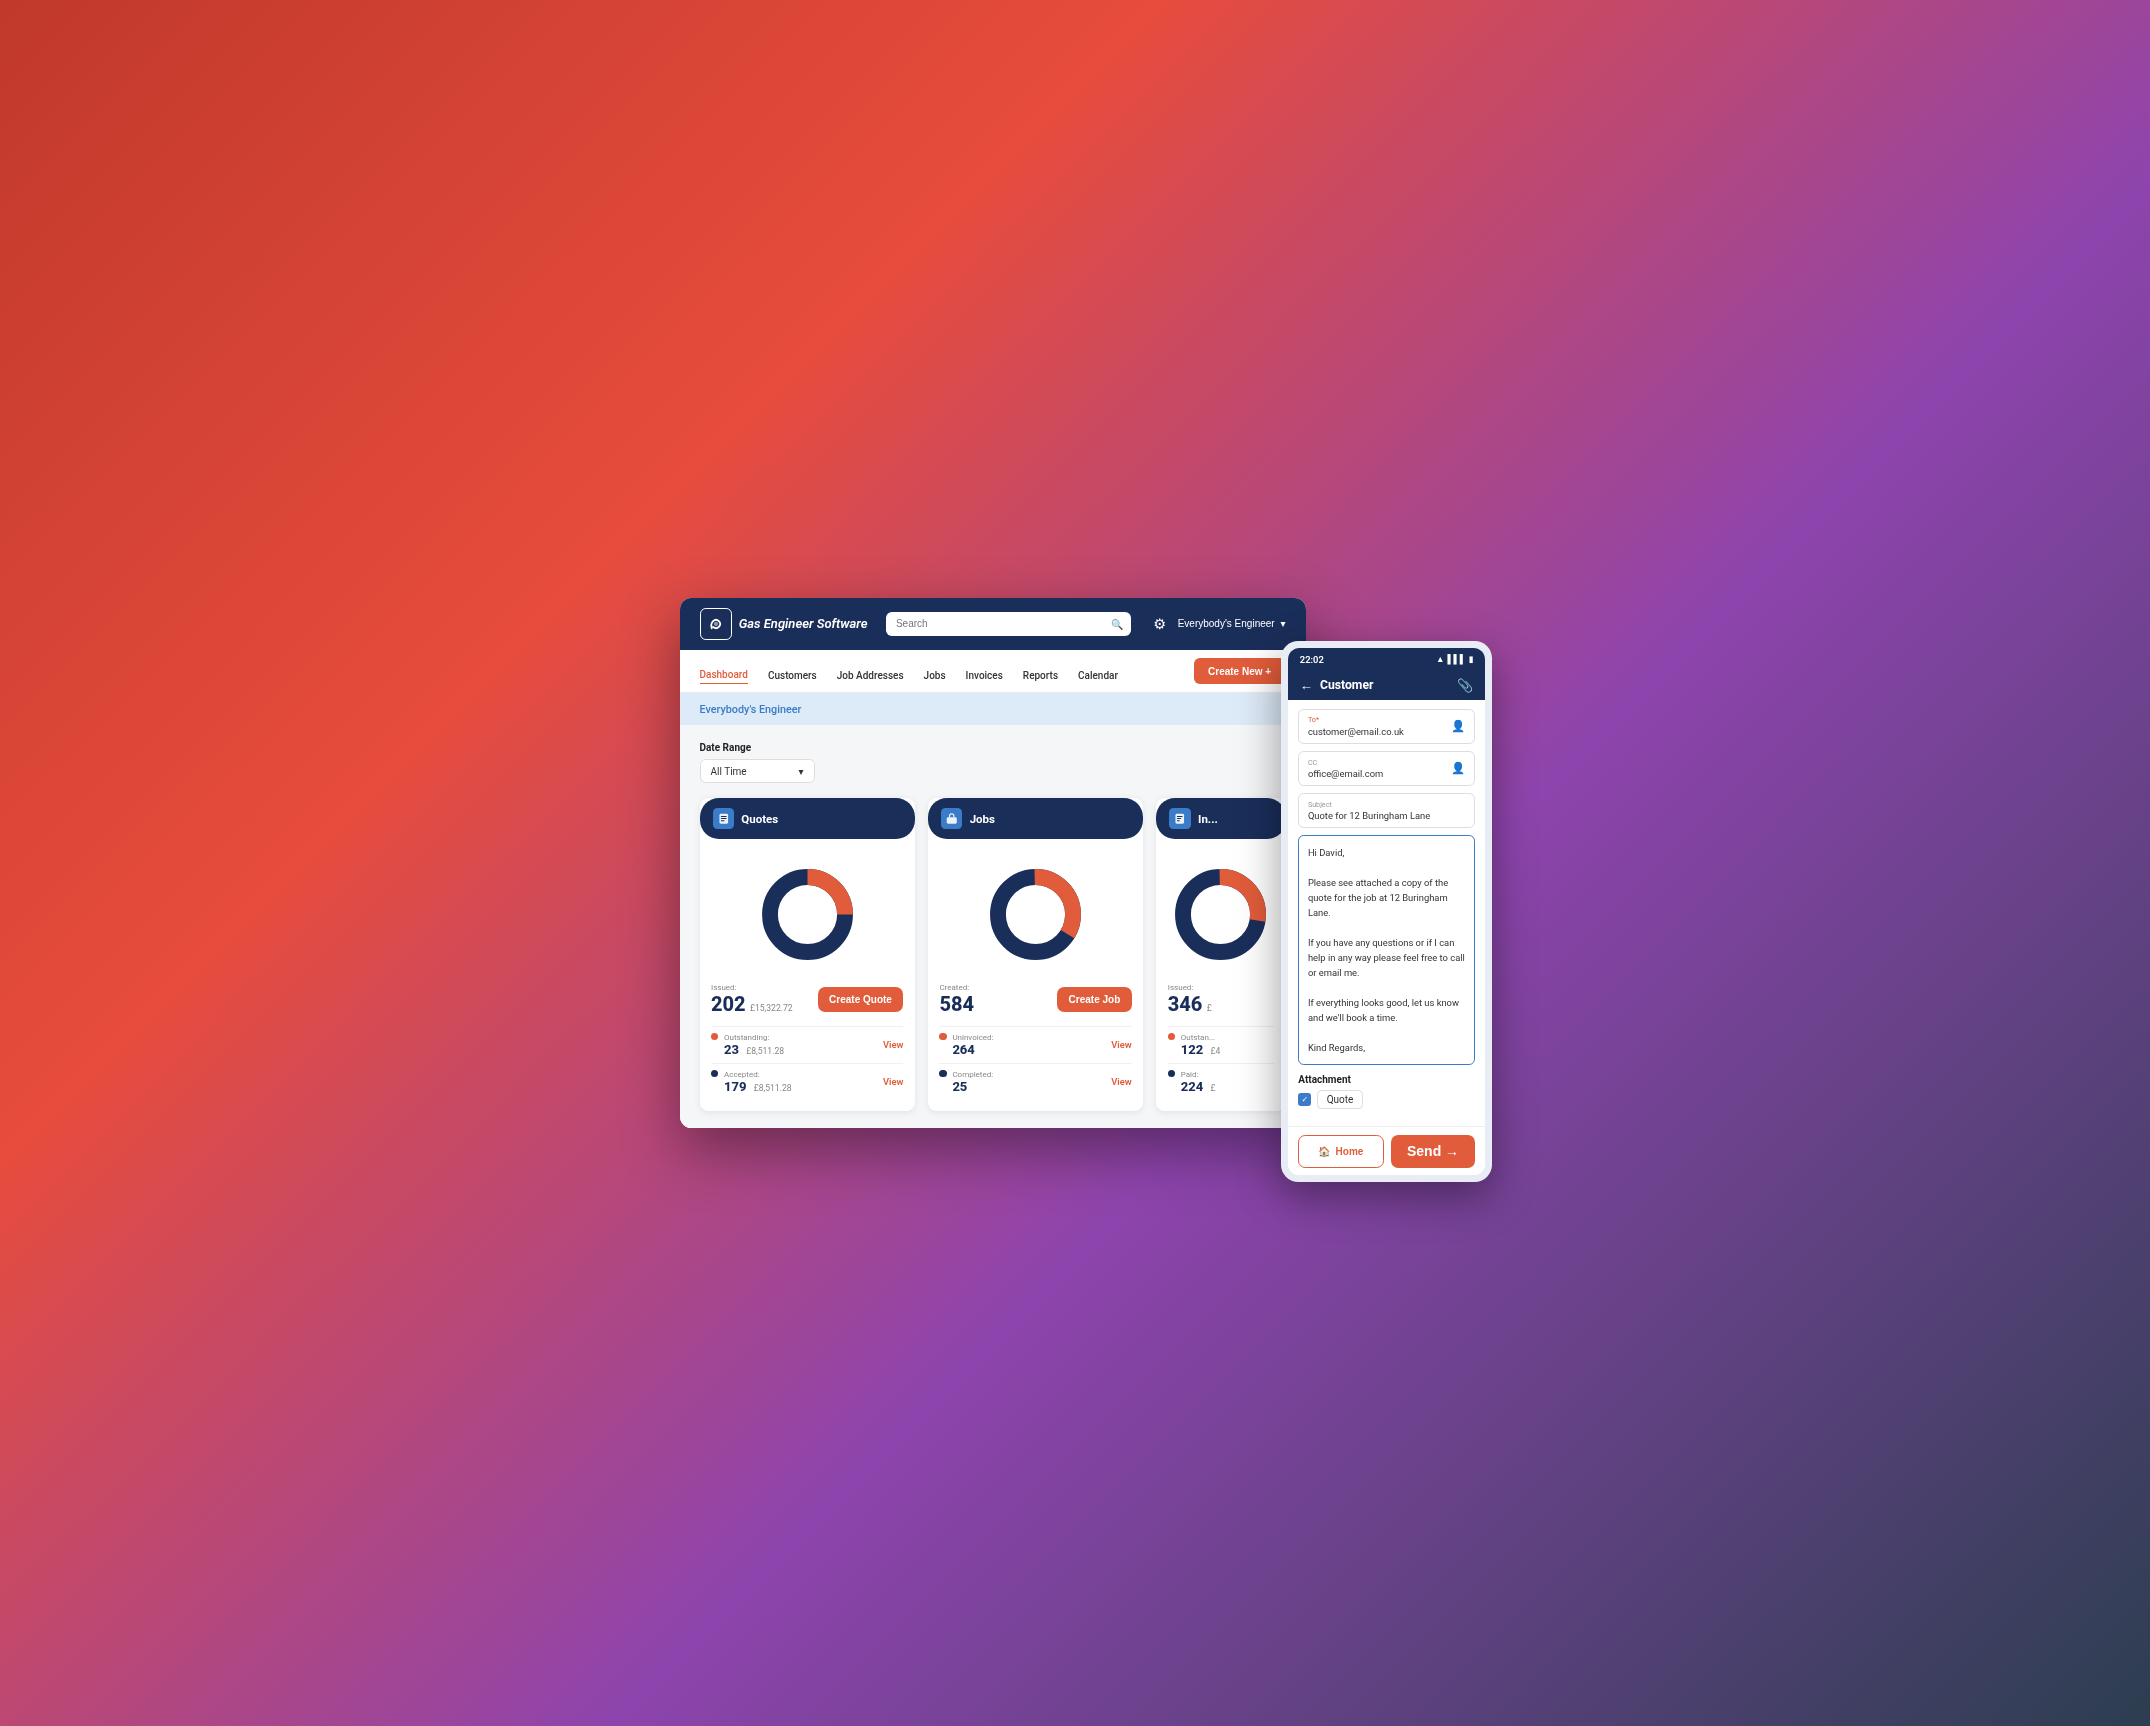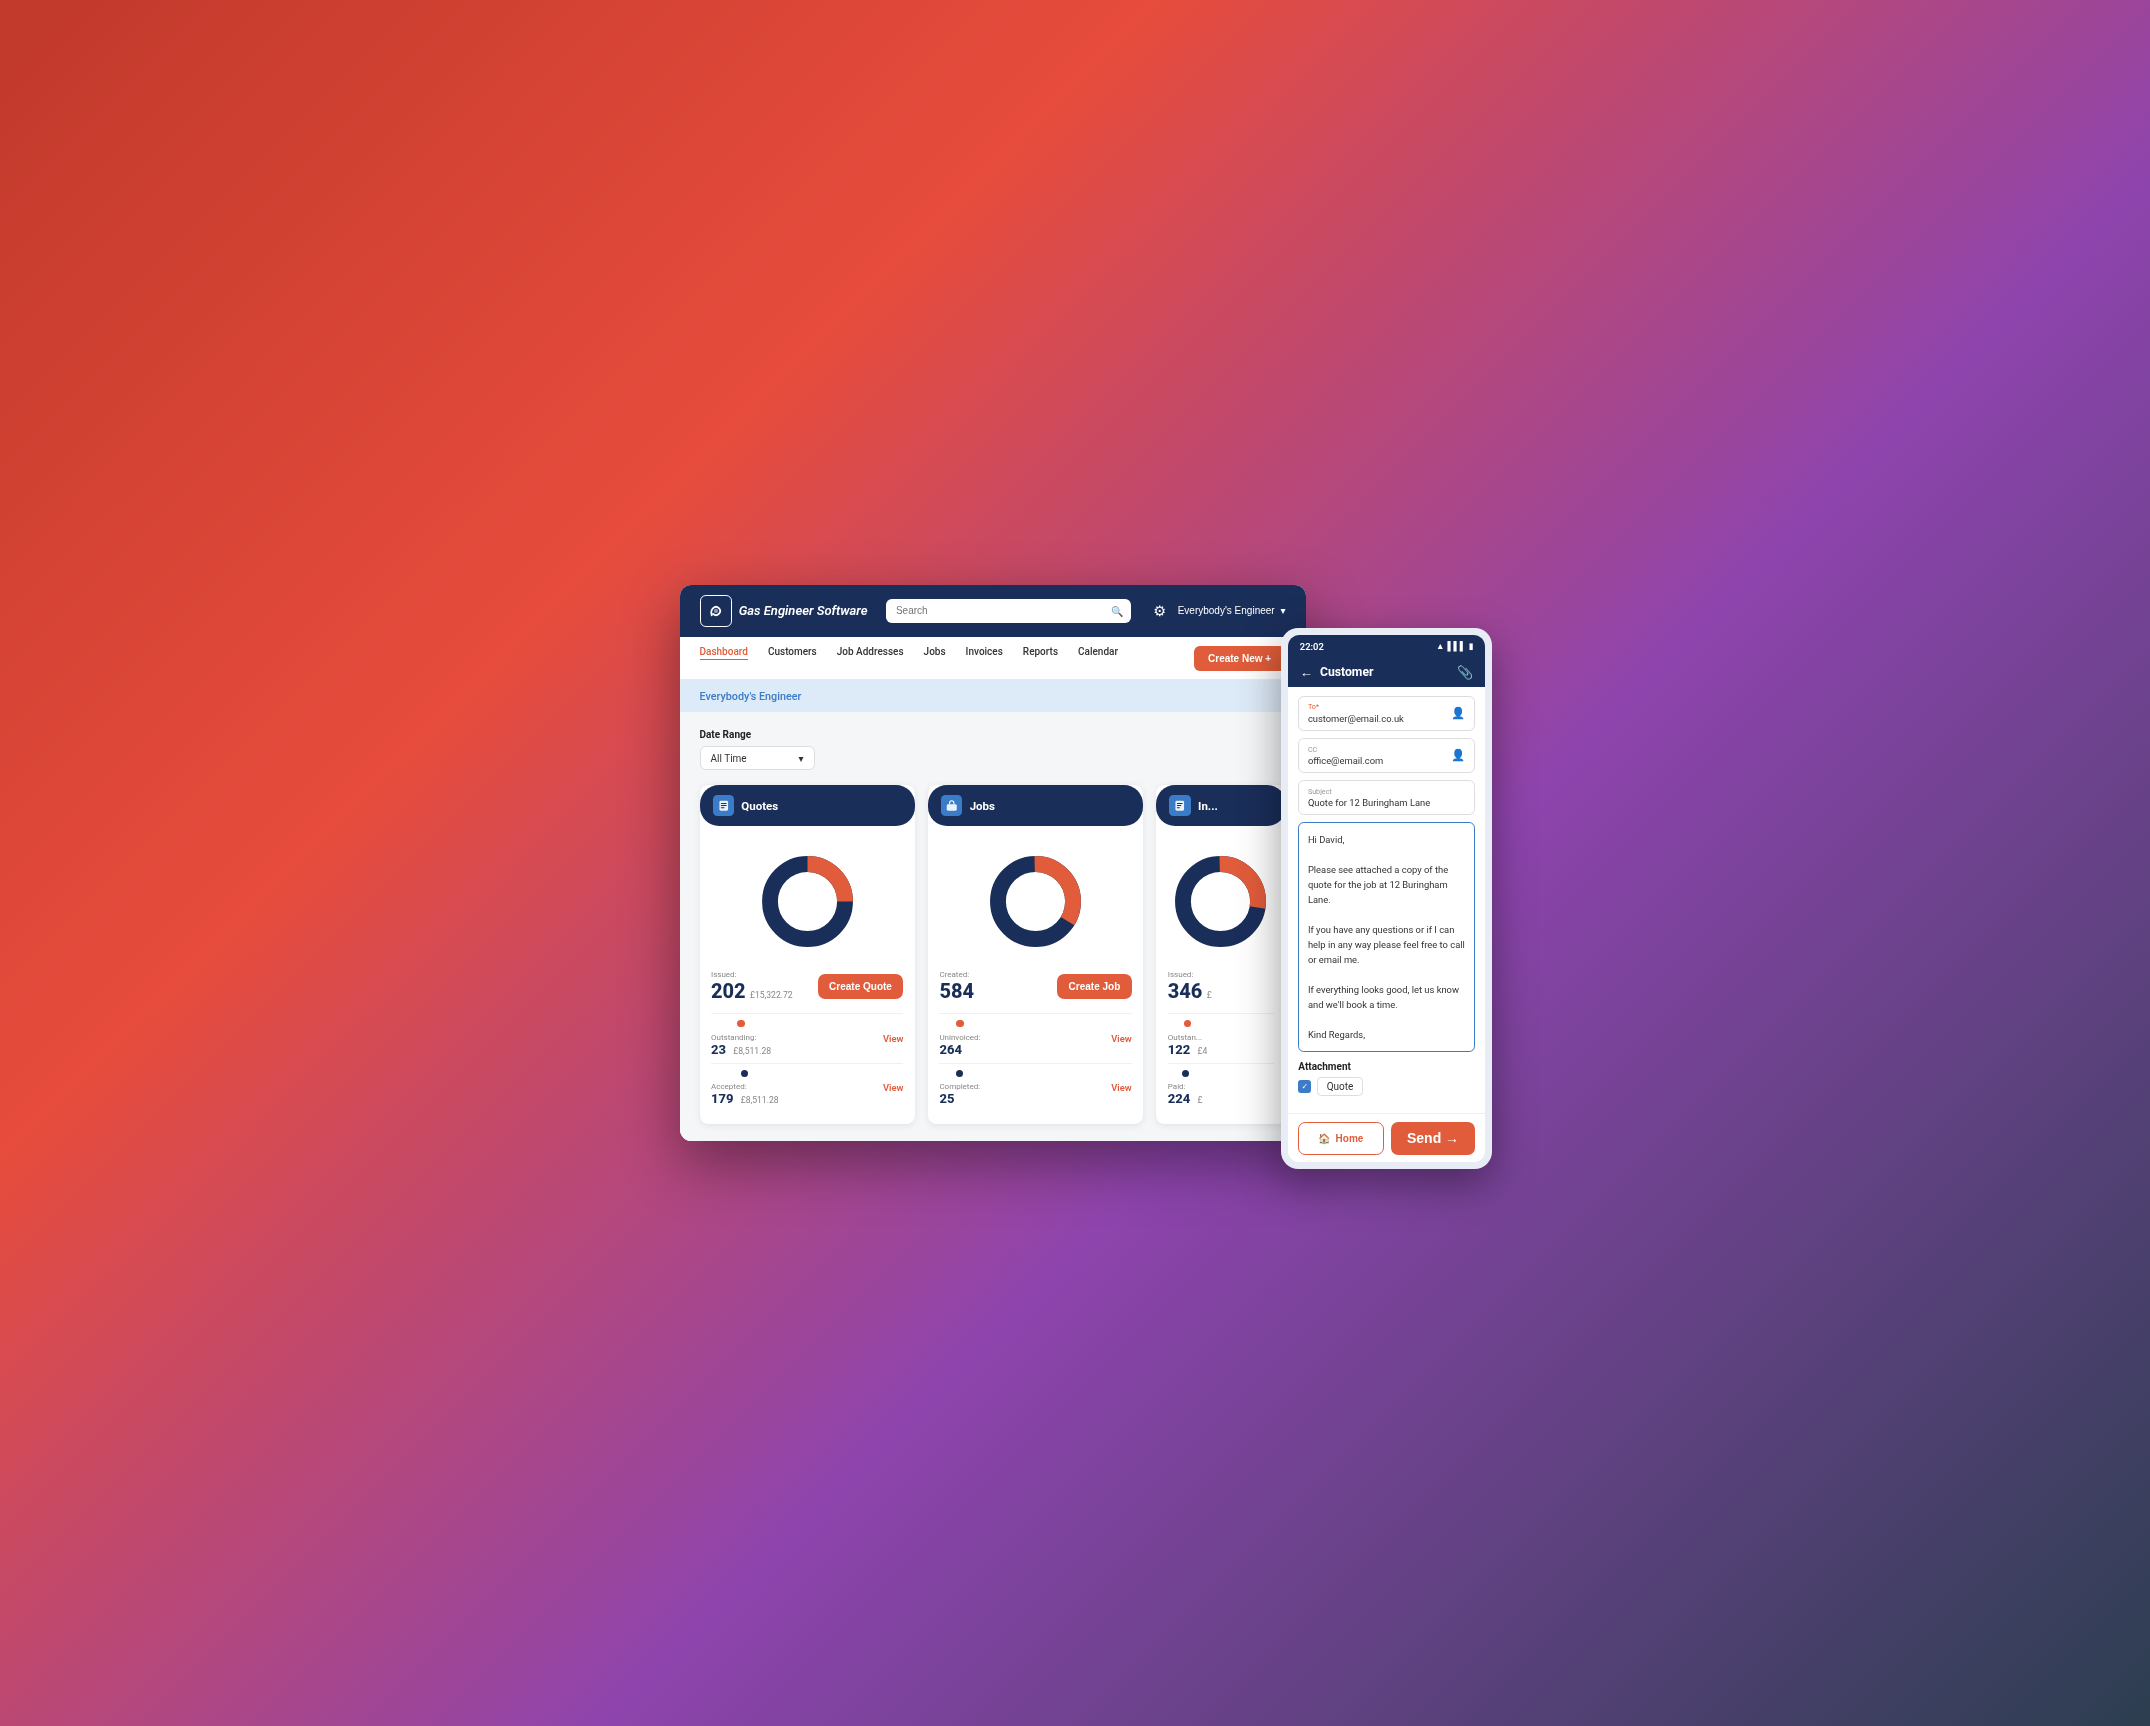--- a/index.html
+++ b/index.html
@@ -115,21 +115,21 @@
       cursor: pointer;
       background: none;
       border: none;
     }
 
     
     .secondary-nav {
       background: #fff;
       padding: 8.6px 20px;
       display: flex;
-      align-items: flex-start;
+      align-items: flex-end;
       gap: 20px;
       border-bottom: 0.7px solid #e8eaed;
     }
 
     .nav-item {
       font-size: 10px;
       color: #333;
       cursor: pointer;
       padding-bottom: 2.9px;
       text-decoration: none;
@@ -295,23 +295,21 @@
     .stat-row {
       display: flex;
       align-items: center;
       justify-content: space-between;
       padding: 5.8px 0;
       border-top: 0.7px solid #f0f0f0;
     }
 
     .stat-row-left {
       display: flex;
-      align-items: center;
       gap: 5.8px;
-      flex-direction: column;
     }
 
     .dot {
       width: 7.2px;
       height: 7.2px;
       border-radius: 50%;
     }
 
     .dot-red { background: #e05c3a; }
     .dot-blue { background: #1a2e5a; }

